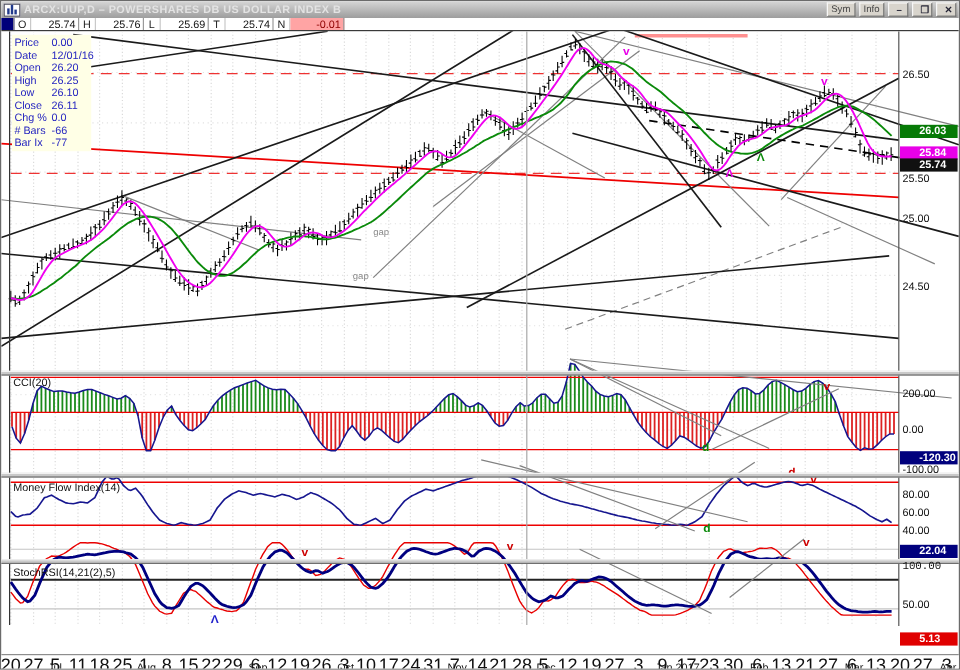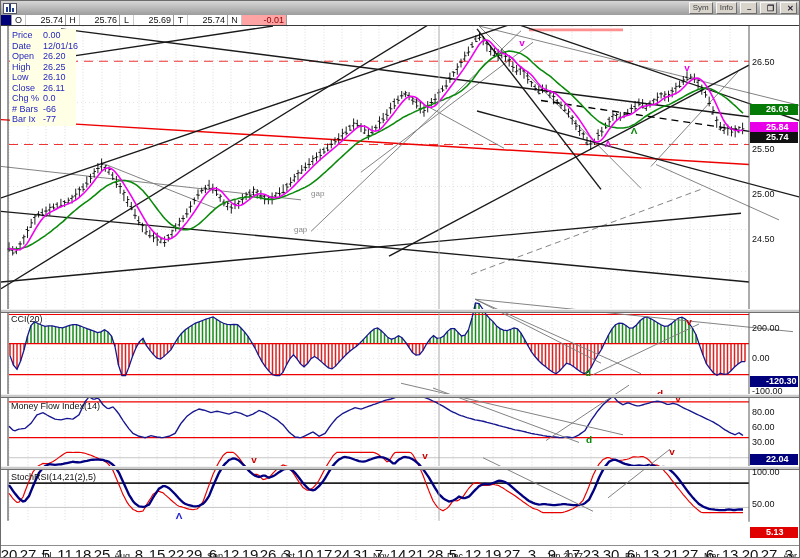--- a/index.html
+++ b/index.html
@@ -42,20 +42,21 @@
 <body>
 
 <div class="window">
 
   <div class="titlebar">
     <span class="title-icon">
         <i style="height:5px"></i>
         <i style="height:8px"></i>
         <i style="height:4px"></i>
       </span>
+    <span class="title-text">ARCX:UUP,D – POWERSHARES DB US DOLLAR INDEX B</span>
     <span class="tb-spacer"></span>
     <button class="tb-btn">Sym</button>
     <button class="tb-btn">Info</button>
     <button class="win-btn">–</button>
     <button class="win-btn">❐</button>
     <button class="win-btn">✕</button>
   </div>
 
   <div class="quotebar">
     <span class="qbox"></span>
@@ -287,31 +288,31 @@
         <div class="xmonth" style="left: 206px; top: 525px;">Sep</div>
         <div class="xmonth" style="left: 280px; top: 525px;">Oct</div>
         <div class="xmonth" style="left: 372px; top: 525px;">Nov</div>
         <div class="xmonth" style="left: 446px; top: 525px;">Dec</div>
         <div class="xmonth" style="left: 545px; top: 525px;">Jan 2017</div>
         <div class="xmonth" style="left: 624px; top: 525px;">Feb</div>
         <div class="xmonth" style="left: 703px; top: 525px;">Mar</div>
         <div class="xmonth" style="left: 782px; top: 525px;">Apr</div>
         <div class="ylab" style="left: 751px; top: 36px;">26.50</div>
         <div class="ylab" style="left: 751px; top: 123px;">25.50</div>
-        <div class="ylab" style="left: 751px; top: 168px;">25.00</div>
+        <div class="ylab" style="left: 751px; top: 156px;">25.00</div>
         <div class="ylab" style="left: 751px; top: 213px;">24.50</div>
         <div class="ytag" style="left: 749px; top: 83px; background: rgb(6, 122, 6);">26.03</div>
         <div class="ytag" style="left: 749px; top: 101px; background: rgb(232, 0, 232);">25.84</div>
         <div class="ytag" style="left: 749px; top: 111px; background: rgb(17, 17, 17);">25.74</div>
         <div class="ylab" style="left: 751px; top: 302px;">200.00</div>
         <div class="ylab" style="left: 751px; top: 332px;">0.00</div>
         <div class="ylab" style="left: 751px; top: 365px;">-100.00</div>
         <div class="ytag" style="left: 749px; top: 355px; background: rgb(0, 0, 125);">-120.30</div>
         <div class="ylab" style="left: 751px; top: 386px;">80.00</div>
         <div class="ylab" style="left: 751px; top: 401px;">60.00</div>
-        <div class="ylab" style="left: 751px; top: 416px;">30.00</div>
+        <div class="ylab" style="left: 751px; top: 416px;">40.00</div>
         <div class="ytag" style="left: 749px; top: 433px; background: rgb(0, 0, 125);">22.04</div>
-        <div class="ylab" style="left: 751px; top: 446px;">100.00</div>
+        <div class="ylab" style="left: 751px; top: 446px; font-family: Liberation Mono, monospace;">100.00</div>
         <div class="ylab" style="left: 751px; top: 478px;">50.00</div>
         <div class="ytag" style="left: 749px; top: 506px; background: rgb(224, 0, 0);">5.13</div>
       </div>
   </div>
 </div>
 
 </body></html>

